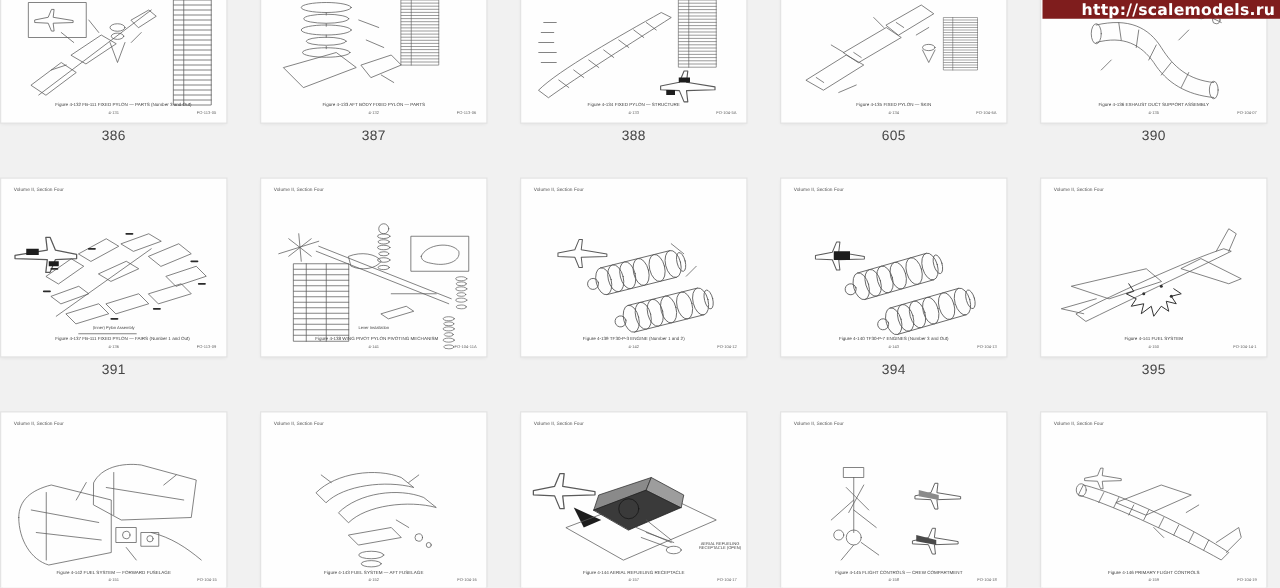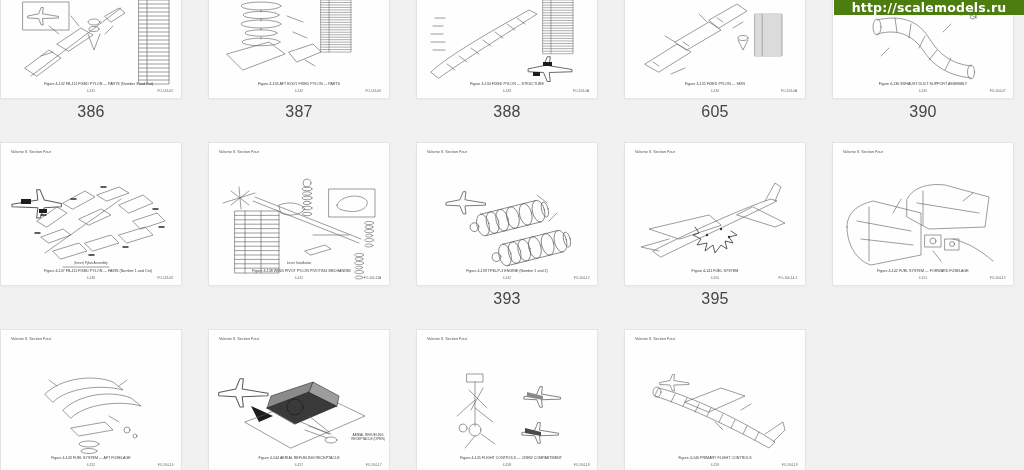--- a/index.html
+++ b/index.html
@@ -5,36 +5,36 @@
   html,body{margin:0;padding:0}
   body{width:1024px;height:470px;overflow:hidden;background:#f1f1f1;position:relative;
        font-family:"Liberation Sans",sans-serif;}
   .grid{position:absolute;left:1px;top:-44px;width:1012px;display:grid;
         grid-template-columns:repeat(5,180px);column-gap:28px;grid-auto-rows:187px;}
   .cell{width:180px;}
   .page{position:relative;width:180px;height:142px;background:#fefefe;
         box-shadow:0 0 0 1px #e4e4e4,0 1px 3px rgba(0,0,0,.07);}
   .page svg{position:absolute;left:0;top:0;display:block}
   .dw{stroke:#5a5a5a;fill:none;stroke-width:.6;stroke-linejoin:round;stroke-linecap:round}
-  .num{margin-top:5px;text-align:center;font-size:16px;color:#454545;letter-spacing:.3px}
+  .num{margin-top:5px;text-align:center;font-size:11px;color:#454545;letter-spacing:.3px}
   .hdr{position:absolute;top:7px;left:10px;font-size:7px;color:#555;white-space:nowrap;
        transform:scale(.55);transform-origin:0 0}
   .cap{position:absolute;bottom:12px;left:0;width:100%;text-align:center;font-size:7px;color:#3d3d3d;
        white-space:nowrap;transform:scale(.52);transform-origin:50% 100%}
   .ft{position:absolute;bottom:6px;left:0;width:100%;text-align:center;font-size:6.5px;color:#666;
       transform:scale(.5);transform-origin:50% 100%}
   .fc{position:absolute;bottom:6px;right:8px;font-size:6.5px;color:#666;white-space:nowrap;
       transform:scale(.5);transform-origin:100% 100%}
   .sub{position:absolute;bottom:21px;left:0;width:100%;text-align:center;font-size:6.5px;color:#444;
        white-space:nowrap;transform:scale(.5);transform-origin:50% 100%}
   .sub-right{left:auto;right:2px;bottom:32px;width:76px;white-space:normal;line-height:1.1;
        transform:scale(.5);transform-origin:100% 100%}
-  .watermark{position:absolute;top:0;right:0;z-index:9;height:15px;min-width:182px;background:#4d7c0f;
+  .watermark{position:absolute;top:0;right:0;z-index:9;height:15px;min-width:182px;background:#7f1d1d;
        color:#fff;font-family:"DejaVu Sans",sans-serif;font-size:12.5px;line-height:15px;
-       font-weight:bold;text-align:center;padding:0 4px;letter-spacing:.2px}
+       font-weight:bold;text-align:right;padding:0 4px;letter-spacing:.2px}
   .defs{position:absolute;width:0;height:0}
 </style>
 </head>
 <body>
 
 <svg class="defs" aria-hidden="true">
   <defs>
     <g id="g-jet">
         <path d="M1 8.5 L11 6.5 L13.5 .5 L15.5 .5 L14.8 6.5 L30 9 L30 10.5 L14.8 11 L15.5 17 L13.5 17 L11 11 L1 10.5 Z"></path>
       </g>
@@ -187,20 +187,21 @@
         <path d="M36 78 L56 64 L66 70 L46 84 Z M62 60 L84 48 L94 54 L72 66 Z M96 52 L118 44 L128 50 L106 58 Z M118 62 L142 52 L152 60 L128 70 Z M132 78 L156 70 L164 78 L140 86 Z M118 92 L144 84 L152 92 L126 100 Z M84 100 L110 92 L118 100 L92 108 Z M52 108 L78 100 L86 108 L60 116 Z M40 94 L62 86 L70 92 L48 100 Z M78 76 L100 66 L110 72 L88 82 Z"></path>
         <path d="M40 72 h5 M70 56 h5 M100 44 h5 M152 66 h5 M158 84 h5 M122 104 h5 M88 112 h5 M34 90 h5" style="stroke:#2a2a2a;stroke-width:1.4"></path>
         <path d="M62 124 H108"></path>
       </svg>
       <div class="hdr">Volume II, Section Four</div>
       <div class="sub">(Inner) Pylon Assembly</div>
       <div class="cap">Figure 4-137   FB-111 FIXED PYLON — FAIRS (Number 1 and Out)</div>
       <div class="ft">4-136</div>
       <div class="fc">FO-113-09</div>
     </div>
+    <div class="num">391</div>
   </div>
 
   <div class="cell">
     <div class="page">
       <svg class="dw" width="180" height="142" viewBox="0 0 180 142">
         <use href="#g-tbl2" transform="translate(26,68)"></use>
         <path d="M14 60 L46 50 M30 44 L32 66 M22 48 L40 62 M40 48 L22 62"></path>
         <path d="M44 58 L150 100 M46 54 L152 96"></path>
         <path d="M70 62 C80 58 92 60 96 66 C92 72 80 74 72 70 Z"></path>
         <circle cx="98" cy="40" r="4"></circle>
@@ -230,23 +231,41 @@
         <g transform="translate(88,112) rotate(-14) scale(1.1)">
             <use href="#g-eng"></use>
           </g>
         <path d="M120 52 l10 8 M140 70 l-8 8"></path>
       </svg>
       <div class="hdr">Volume II, Section Four</div>
       <div class="cap">Figure 4-139   TF30-P-3 ENGINE (Number 1 and 2)</div>
       <div class="ft">4-142</div>
       <div class="fc">FO-104-12</div>
     </div>
-    <div class="num">393</div>
-  </div>
-
+  </div>
+
+  <div class="cell">
+    <div class="page">
+      <svg class="dw" width="180" height="142" viewBox="0 0 180 142">
+        <use href="#g-jet" transform="translate(26,50) scale(1.35)"></use>
+        <rect x="42" y="58" width="13" height="7" style="fill:#1d1d1d;stroke:none"></rect>
+        <g transform="translate(64,86) rotate(-16) scale(1.1)">
+            <use href="#g-eng"></use>
+          </g>
+        <g transform="translate(90,114) rotate(-16) scale(1.1)">
+            <use href="#g-eng"></use>
+          </g>
+      </svg>
+      <div class="hdr">Volume II, Section Four</div>
+      <div class="cap">Figure 4-140   TF30-P-7 ENGINES (Number 3 and Out)</div>
+      <div class="ft">4-143</div>
+      <div class="fc">FO-104-13</div>
+    </div>
+    <div class="num">394</div>
+  </div>
 
   <div class="cell">
     <div class="page">
       <svg class="dw" width="180" height="142" viewBox="0 0 180 142">
         <path d="M28 108 C50 96 120 64 146 56 L152 58 C128 70 60 102 36 114 Z"></path>
         <path d="M140 58 L150 40 L156 44 L150 58"></path>
         <path d="M54 96 L24 86 L84 72 L96 82 Z"></path>
         <path d="M112 72 L150 84 L160 80 L128 64 Z"></path>
         <path d="M34 108 L16 104 L44 96"></path>
         <path d="M70 84 l4 6 -6 2 8 4 -4 6 10 -2 -2 8 8 -6 2 8 6 -8 6 4 -2 -8 8 2 -4 -6 8 -2 -6 -4" style="stroke:#333;stroke-width:.8"></path>

